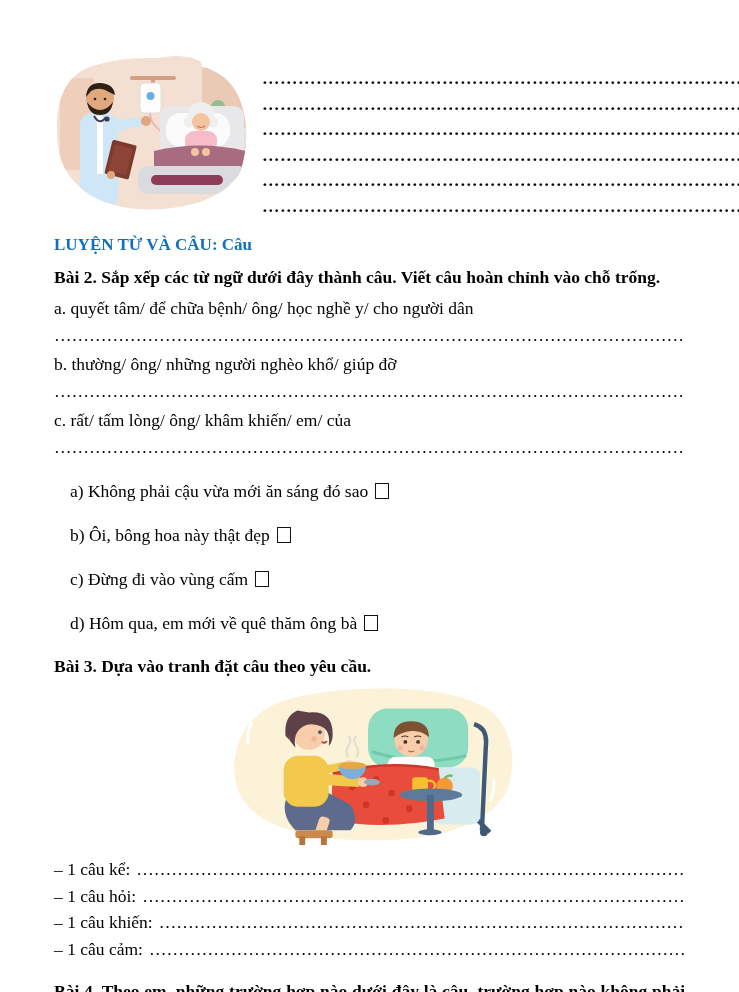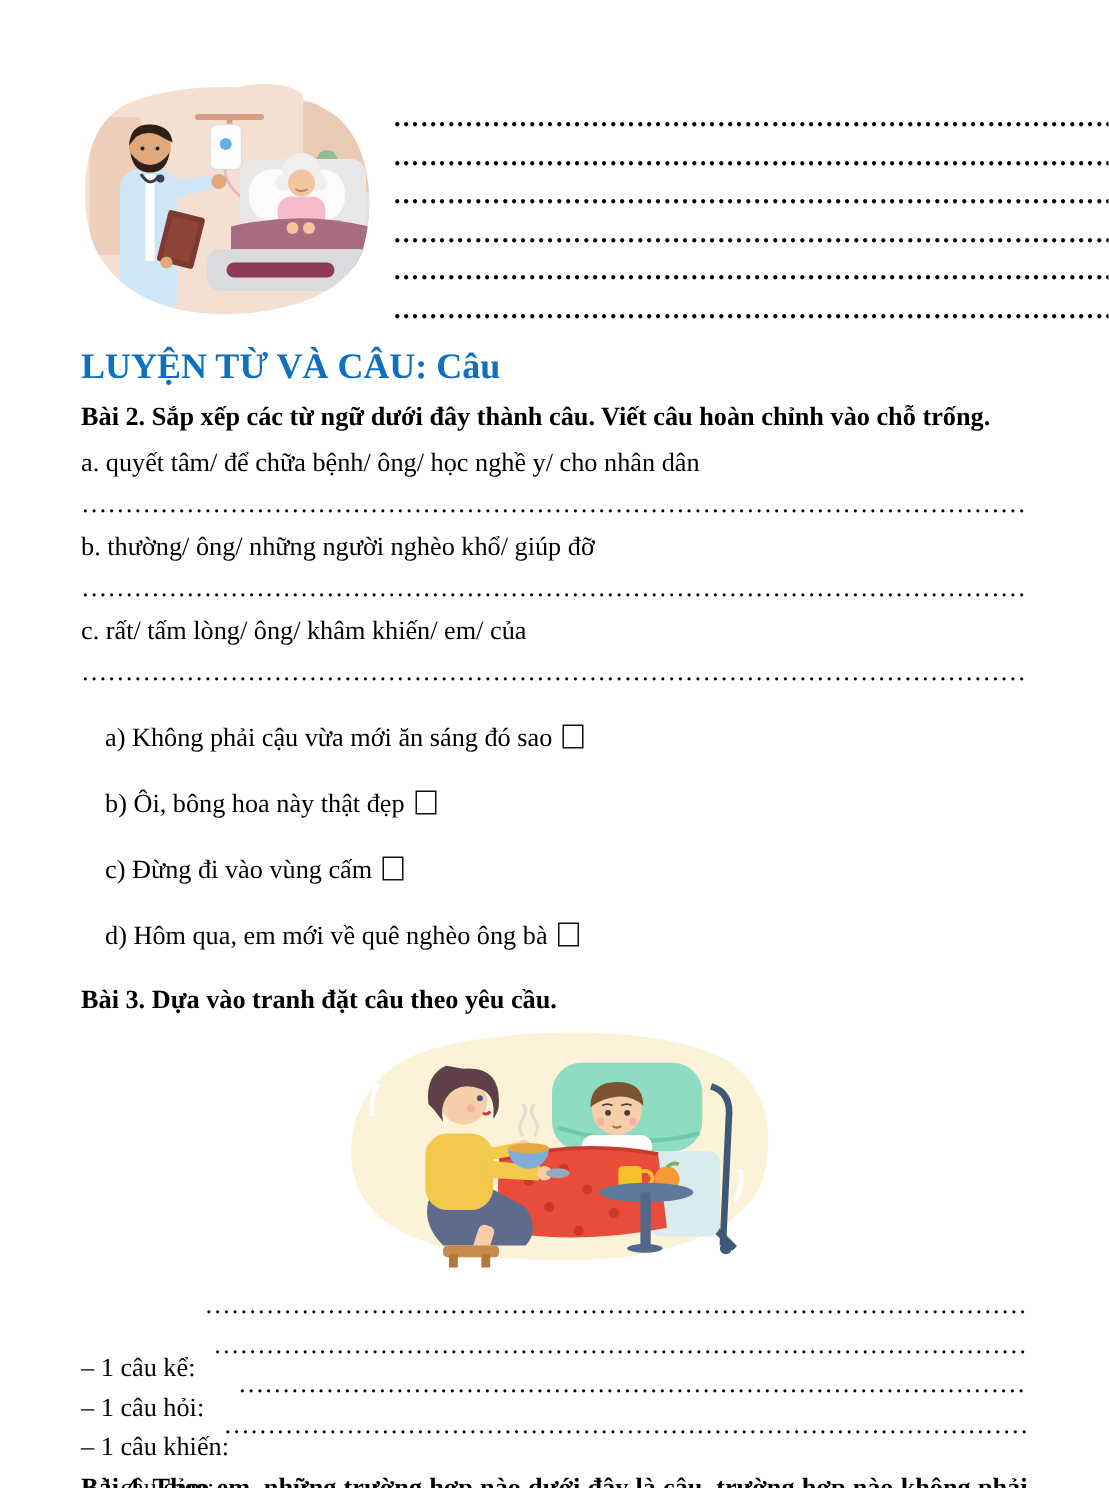--- a/index.html
+++ b/index.html
@@ -7,34 +7,34 @@
     width:739px;height:992px;overflow:hidden;background:#ffffff;color:#000;
     font-family:"Liberation Serif","DejaVu Serif",serif;font-size:17.5px;
   }
   .page{box-sizing:border-box;width:739px;height:992px;padding:56px 54px 0 54px;}
   
   .top-block{display:flex;align-items:flex-start;margin-bottom:14px;}
   .illu1{width:196px;height:154px;flex:none;}
   .fill-lines{flex:1;margin-left:12px;margin-right:16px;padding-top:10px;}
   .fill-line{height:25.5px;line-height:25.5px;overflow:hidden;white-space:nowrap;font-weight:bold;letter-spacing:.5px;}
   
-  .heading{font-weight:bold;font-size:24px;line-height:24px;margin:2px 0 7px 0;}
+  .heading{font-weight:bold;font-size:17px;line-height:24px;margin:2px 0 7px 0;}
   
   .ex-title{font-weight:bold;text-align:justify;line-height:26.5px;margin:0 0 4px 0;}
   
   .item{line-height:26.5px;margin:2px 0 0 0;}
   .dotline{height:26.5px;line-height:26.5px;overflow:hidden;white-space:nowrap;margin:1px 0 2px 0;}
   .ex2-item{line-height:28px;margin:16px;}
   .cbx{display:inline-block;width:12px;height:14px;border:1.4px solid #111;margin-left:7px;vertical-align:-2px;}
   
   .illu2-wrap{text-align:center;margin:4px 0 6px 0;}
   .illu2{width:300px;height:162px;}
   
   .prompt-line{display:flex;height:26.5px;line-height:26.5px;}
-  .prompt-label{flex:none;margin-top:42px;}
+  .prompt-label{flex:none;}
   .prompt-dots{flex:1;overflow:hidden;white-space:nowrap;margin-left:6px;}
   .ex4-title{font-weight:bold;text-align:justify;line-height:27px;margin:16px 0 0 0;}
 </style>
 </head>
 <body>
 
 <div class="page">
 
   <div class="top-block">
     <div class="illu1">
@@ -103,31 +103,31 @@
       <div class="fill-line">………………………………………………………………………………………………………………………………………………………………………………</div>
       <div class="fill-line">………………………………………………………………………………………………………………………………………………………………………………</div>
       <div class="fill-line">………………………………………………………………………………………………………………………………………………………………………………</div>
       <div class="fill-line">………………………………………………………………………………………………………………………………………………………………………………</div>
     </div>
   </div>
 
   <div class="heading" style="color:#0F70C0">LUYỆN TỪ VÀ CÂU: Câu</div>
 
   <p class="ex-title">Bài 2. Sắp xếp các từ ngữ dưới đây thành câu. Viết câu hoàn chỉnh vào chỗ trống.</p>
-  <p class="item">a. quyết tâm/ để chữa bệnh/ ông/ học nghề y/ cho nhân dân</p>
+  <p class="item">a. quyết tâm/ để chữa bệnh/ ông/ học nghề y/ cho người dân</p>
   <div class="dotline">………………………………………………………………………………………………………………………………………………………………………………</div>
   <p class="item">b. thường/ ông/ những người nghèo khổ/ giúp đỡ</p>
   <div class="dotline">………………………………………………………………………………………………………………………………………………………………………………</div>
   <p class="item">c. rất/ tấm lòng/ ông/ khâm khiến/ em/ của</p>
   <div class="dotline">………………………………………………………………………………………………………………………………………………………………………………</div>
 
   <p class="ex2-item"><span>a) Không phải cậu vừa mới ăn sáng đó sao</span><span class="cbx"></span></p>
   <p class="ex2-item"><span>b) Ôi, bông hoa này thật đẹp</span><span class="cbx"></span></p>
   <p class="ex2-item"><span>c) Đừng đi vào vùng cấm</span><span class="cbx"></span></p>
-  <p class="ex2-item"><span>d) Hôm qua, em mới về quê nghèo ông bà</span><span class="cbx"></span></p>
+  <p class="ex2-item"><span>d) Hôm qua, em mới về quê thăm ông bà</span><span class="cbx"></span></p>
 
   <p class="ex-title" style="margin-top:15px">Bài 3. Dựa vào tranh đặt câu theo yêu cầu.</p>
 
   <div class="illu2-wrap">
     <svg class="illu2" viewBox="0 0 300 165">
       <path d="M62,18 C112,2 212,0 258,20 C292,34 300,70 292,102 C284,134 238,158 168,160 C98,162 40,150 20,118 C2,88 12,34 62,18 Z" fill="#FBF2D8"></path>
       <path d="M30,40 q-6,10 -4,22" stroke="#FFFFFF" stroke-width="3" fill="none"></path>
       <path d="M272,120 q6,-10 4,-22" stroke="#FFFFFF" stroke-width="3" fill="none"></path>
 
       <path d="M256,42 q14,4 12,22 l-4,86" stroke="#3E5877" stroke-width="4.5" fill="none"></path>

